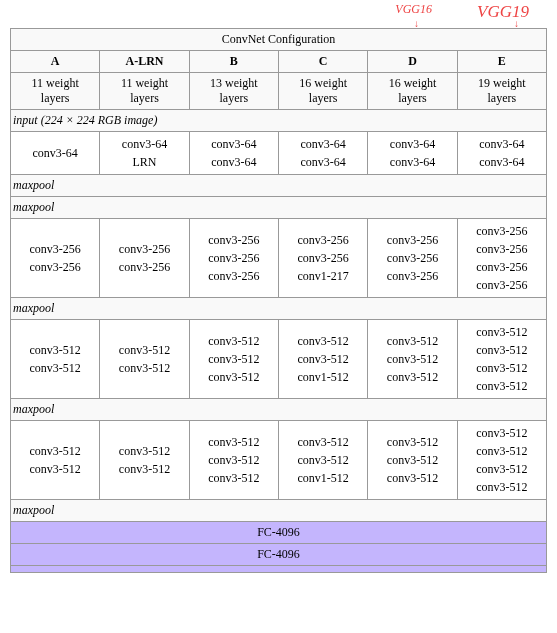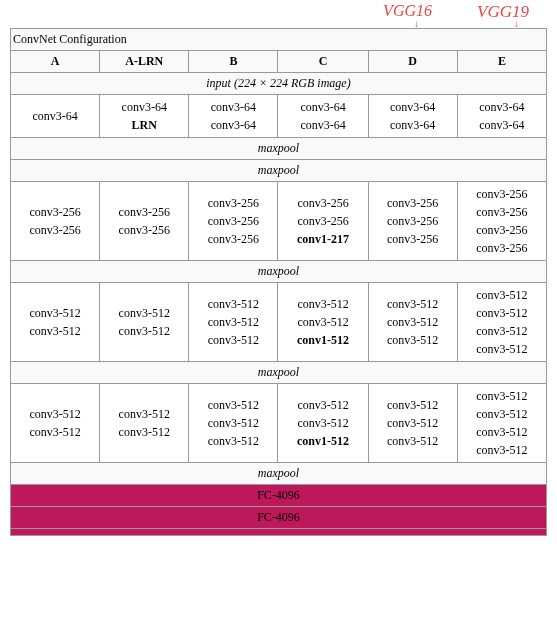--- a/index.html
+++ b/index.html
@@ -17,69 +17,69 @@
     table {
       border-collapse: collapse;
       width: 100%;
       font-size: 12px;
       font-family: serif;
     }
     table, th, td {
       border: 1px solid #999;
     }
     .title-row td {
+      text-align: center;
+      background: #f9f9f9;
+      font-weight: normal;
+      padding: 3px 2px;
+    }
+    .header-row td {
+      text-align: center;
+      font-weight: bold;
+      padding: 3px 2px;
+      background: #f9f9f9;
+    }
+    .weight-row td {
+      text-align: center;
+      padding: 3px 2px;
+      background: #f9f9f9;
+    }
+    .section-row td {
       text-align: left;
-      background: #f9f9f9;
-      font-weight: normal;
-      padding: 3px 2px;
-    }
-    .header-row td {
-      text-align: center;
-      font-weight: bold;
-      padding: 3px 2px;
-      background: #f9f9f9;
-    }
-    .weight-row td {
-      text-align: center;
-      padding: 3px 2px;
-      background: #f9f9f9;
-    }
-    .section-row td {
-      text-align: center;
       font-style: italic;
       padding: 3px 2px;
       background: #f9f9f9;
     }
     .data-row td {
       text-align: center;
       vertical-align: middle;
       padding: 3px 4px;
       line-height: 1.5;
     }
     .data-row td .bold {
-      font-weight: bold;
+      font-weight: normal;
       margin-top: 24px;
     }
     .bottom-section td {
       text-align: center;
       padding: 3px 8px;
-      background: #be185d;
+      background: #c4b5fd;
     }
     
     .vgg-header {
       position: relative;
       height: 28px;
       margin: 0 10px;
     }
     .vgg16-label {
       position: absolute;
       right: 115px;
       top: 2px;
       color: #e44;
-      font-size: 16px;
+      font-size: 12px;
       font-style: italic;
     }
     .vgg19-label {
       position: absolute;
       right: 18px;
       top: 2px;
       color: #e44;
       font-size: 17px;
       font-style: italic;
     }
@@ -118,20 +118,28 @@
 
     <tr class="header-row">
       <td>A</td>
       <td>A-LRN</td>
       <td>B</td>
       <td>C</td>
       <td>D</td>
       <td>E</td>
     </tr>
 
+    <tr class="weight-row">
+      <td>11 weight<br>layers</td>
+      <td>11 weight<br>layers</td>
+      <td>13 weight<br>layers</td>
+      <td>16 weight<br>layers</td>
+      <td>16 weight<br>layers</td>
+      <td>19 weight<br>layers</td>
+    </tr>
 
     <tr class="section-row">
       <td colspan="6">input (224 × 224 RGB image)</td>
     </tr>
 
     <tr class="data-row">
       <td>conv3-64</td>
       <td>conv3-64<br><span class="bold">LRN</span></td>
       <td>conv3-64<br>conv3-64</td>
       <td>conv3-64<br>conv3-64</td>

